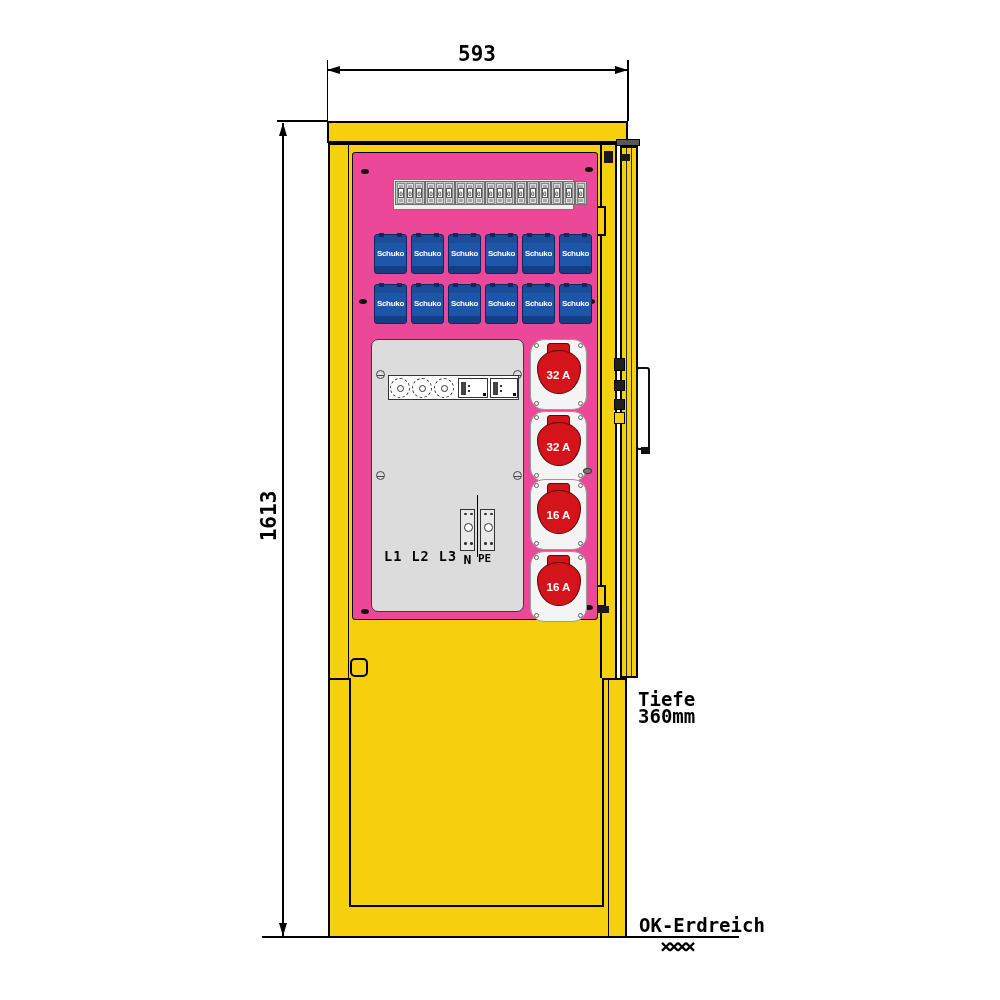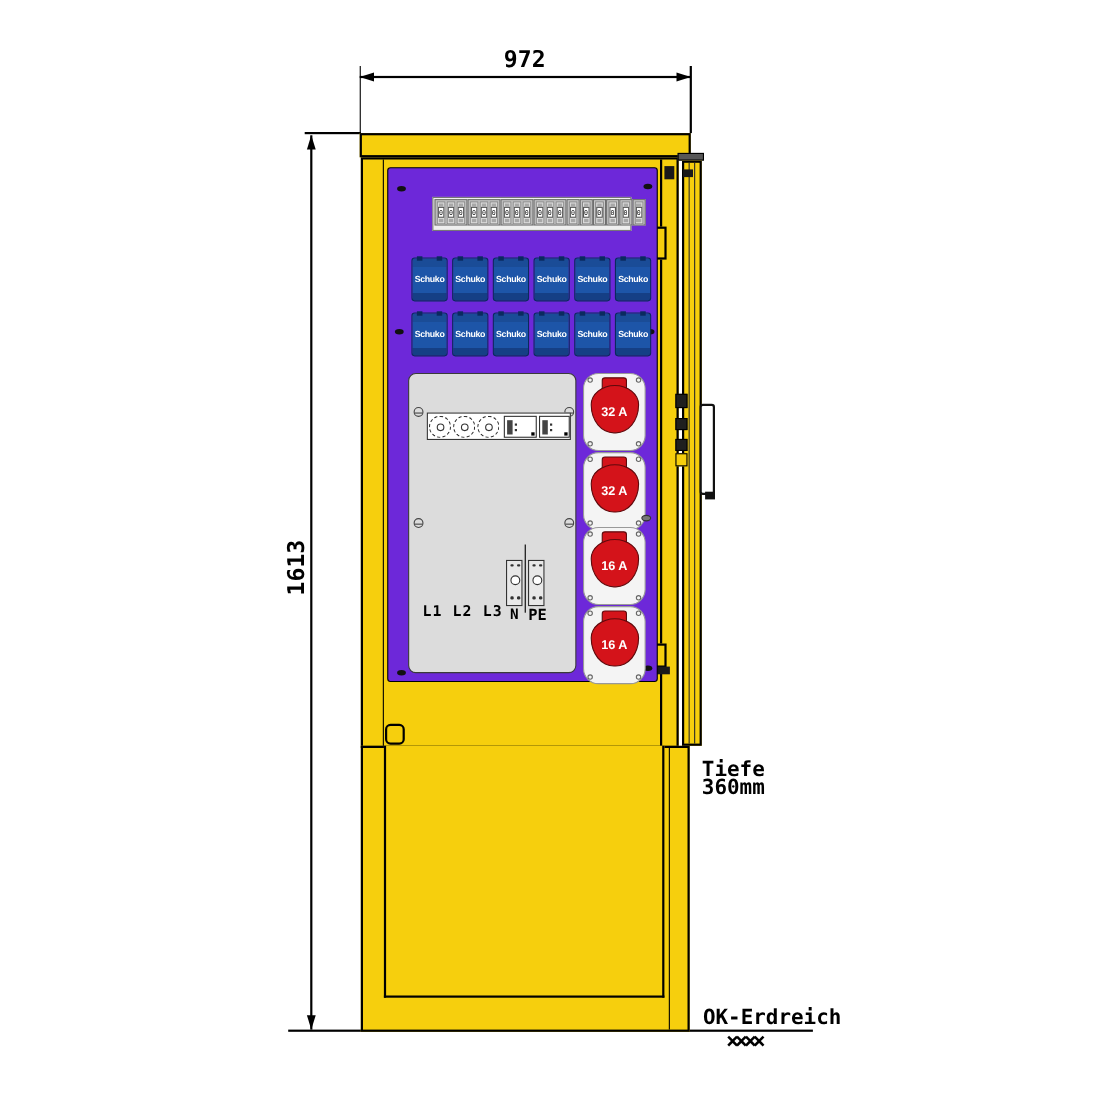--- a/index.html
+++ b/index.html
@@ -33,21 +33,21 @@
   .door-line { background:#2a2a2a; }
   .lock-block { background:#1f1f1f; border:1px solid #000; }
   .latch-yellow { border:1.5px solid #000; }
   .door-handle { background:#fff; border:2px solid #111; border-radius:3px; }
   .handle-foot { background:#111; }
   .hinge-mark { background:#1a1a1a; }
   .bracket { border:2px solid #000; }
   .hinge-rounded { border:2px solid #000; border-radius:5px; }
 
   
-  .equip-panel { background:#6d28d9; border:1.5px solid #000; border-radius:3px; }
+  .equip-panel { background:#ec4899; border:1.5px solid #000; border-radius:3px; }
   .panel-screw { width:8px; height:5px; background:#111; border-radius:50%; }
 
   
   .breaker-row { display:flex; align-items:center; justify-content:space-between;
                  background:#efefef; border:1.2px solid #777; padding:2px 1px 5px 1px; }
   .breaker-group { display:flex; gap:0.6px; padding:0.8px; border:0.8px solid #6e6e6e; background:#c9c9c9; }
   .breaker-module { width:8.4px; height:21px; background:#dcdcdc; border:0.6px solid #8a8a8a;
                     display:flex; flex-direction:column; align-items:center; justify-content:space-between; padding:1px 0; }
   .breaker-clip { width:70%; height:3px; background:#a8a8a8; }
   .breaker-toggle { width:6px; height:10px; background:#fff; border:0.6px solid #555;
@@ -110,21 +110,21 @@
 </head>
 <body>
 
 <div class="canvas">
 
   <div class="abs ext-line" style="left:326.5px; top:60px; width:1.5px; height:61px;"></div>
   <div class="abs ext-line" style="left:627px;   top:60px; width:1.5px; height:61px;"></div>
   <div class="abs dim-line" style="left:327px; top:69.2px; width:301px; height:1.6px;"></div>
   <div class="abs arrow arrow-left" style="left:327px; top:66px;"></div>
   <div class="abs arrow arrow-right" style="left:615px; top:66px;"></div>
-  <div class="abs dim-text" style="left:427px; top:42px; width:100px; text-align:center;">972</div>
+  <div class="abs dim-text" style="left:427px; top:42px; width:100px; text-align:center;">593</div>
 
   <div class="abs ext-line" style="left:277px; top:120.4px; width:51px; height:1.6px;"></div>
   <div class="abs dim-line" style="left:282.4px; top:123px; width:1.6px; height:813px;"></div>
   <div class="abs arrow arrow-up" style="left:279px; top:123px;"></div>
   <div class="abs arrow arrow-down" style="left:279px; top:923px;"></div>
   <div class="abs dim-text rot90" style="left:237px; top:505px; width:62px; height:22px; text-align:center;">1613</div>
 
   <div class="abs dim-line" style="left:262px; top:935.5px; width:477px; height:2.5px;"></div>
   <div class="abs anno-text" style="left:639px; top:917px;">OK-Erdreich</div>
   <div class="abs hatch-text" style="left:660px; top:934px;">××××</div>
@@ -364,21 +364,21 @@
         <div class="npe-dot" style="left:9px; top:32px;"></div>
       </div>
       <div class="npe-block" style="left:108px; top:169px;">
         <div class="npe-dot" style="left:3px; top:2.5px;"></div>
         <div class="npe-dot" style="left:9px; top:2.5px;"></div>
         <div class="npe-circle"></div>
         <div class="npe-dot" style="left:3px; top:32px;"></div>
         <div class="npe-dot" style="left:9px; top:32px;"></div>
       </div>
       <div class="abs cad-label" style="left:88px; top:212px; width:15px; text-align:center; font-size:13px;">N</div>
-      <div class="abs cad-label" style="left:106px; top:212px; width:19px; text-align:right; font-size:14px;">PE</div>
+      <div class="abs cad-label" style="left:106px; top:212px; width:19px; text-align:left; font-size:11px;">PE</div>
     </div>
 
     <div class="abs" id="cee-column" style="left:177px; top:186px; width:57px; height:270px;">
         <div class="cee-plate">
           <div class="cee-screw tl"></div>
           <div class="cee-screw tr"></div>
           <div class="cee-screw bl"></div>
           <div class="cee-screw br"></div>
           <div class="cee-lid"></div>
           <div class="cee-body"></div>

